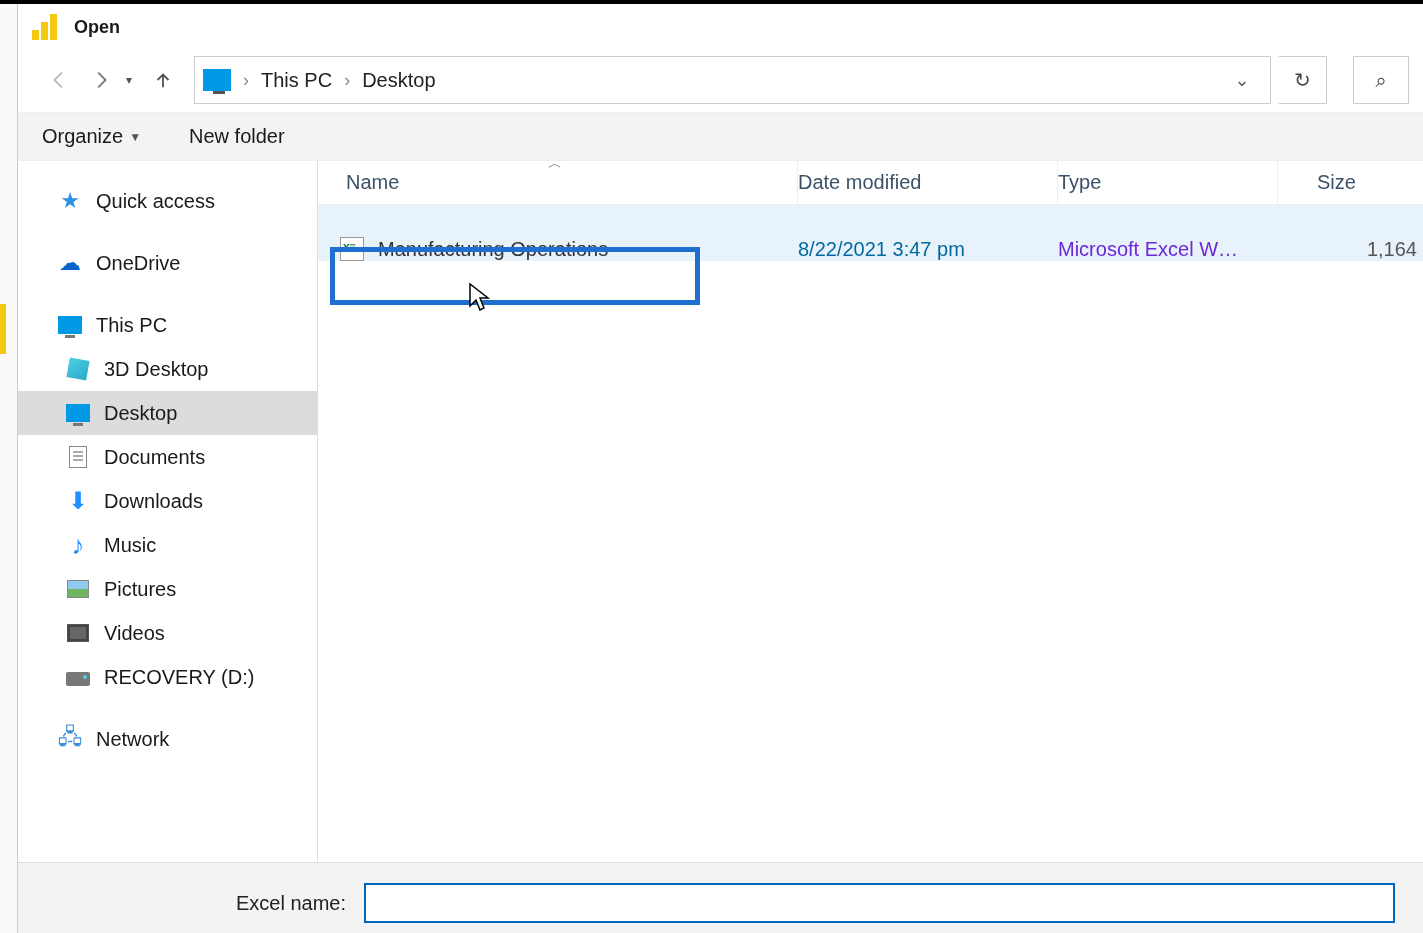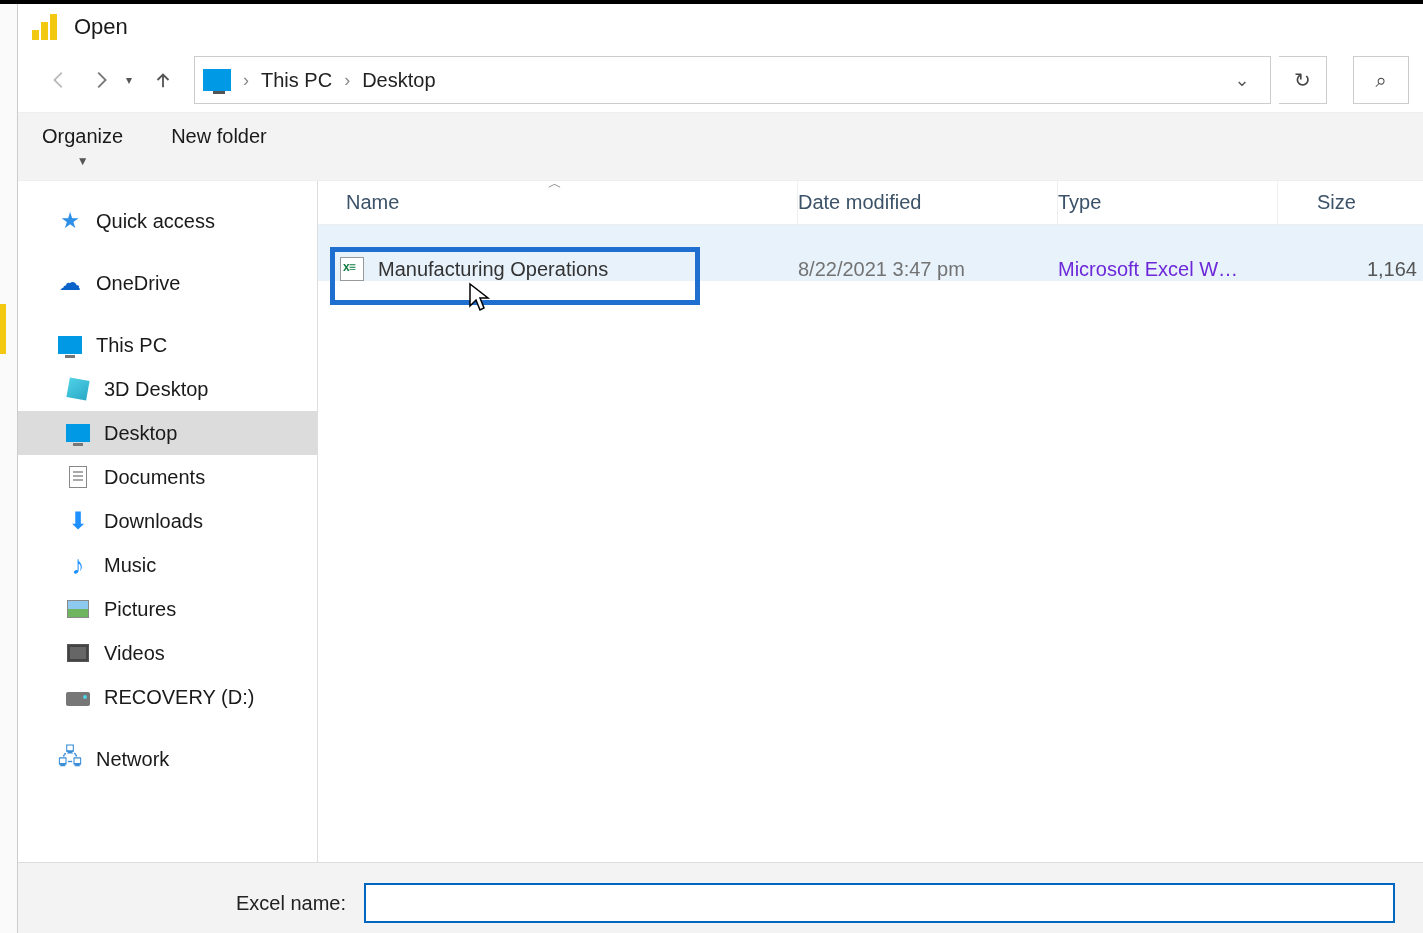--- a/index.html
+++ b/index.html
@@ -56,21 +56,21 @@
     width: 26px; height: 26px;
     position: relative;
   }
   .pbi-icon .bar {
     position: absolute; bottom: 0; background: #f2c811;
     width: 7px;
   }
   .pbi-icon .b1 { left: 0; height: 10px; }
   .pbi-icon .b2 { left: 9px; height: 18px; }
   .pbi-icon .b3 { left: 18px; height: 26px; }
-  .title-text { font-size: 22px; }
+  .title-text { font-size: 18px; font-weight: bold; }
   
   .nav-row {
     display: flex;
     align-items: center;
     padding: 4px 14px 8px 24px;
     gap: 8px;
   }
   .nav-btn {
     width: 34px; height: 34px;
     display: flex; align-items: center; justify-content: center;
@@ -120,21 +120,21 @@
     width:56px;height:48px;border:1px solid #ccc;display:flex;align-items:center;justify-content:center;margin-left:18px;font-size:20px;color:#444;
   }
   
   .toolbar {
     background:#f3f3f3;
     padding: 12px 24px;
     display:flex; gap:48px;
     border-top:1px solid #eee;
     border-bottom:1px solid #eee;
   }
-  .toolbar .org { font-size:20px; color:#1a1a1a; display:flex;align-items:center;gap:6px;flex-direction:column; }
+  .toolbar .org { font-size:20px; color:#1a1a1a; display:flex;align-items:center;gap:6px; }
   .toolbar .org .caret { font-size:12px; color:#555; }
   .toolbar .newf { font-size:20px; color:#1a1a1a; }
   
   .main {
     flex:1;
     display:flex;
     overflow:hidden;
     border-bottom:1px solid #ddd;
   }
   .sidebar {
@@ -193,21 +193,21 @@
   .cols > div:last-child{border-right:none;margin-left:39px;}
   .row {
     display:flex;
     height:56px;
     align-items:flex-end;
     background:#e8f2fb;
     font-size:20px;
     color:#333;
   }
   .row .cname{ width:480px; padding-left:22px; position:relative; display:flex;align-items:center;gap:14px;}
-  .row .cdate{ width:260px; color:#737373;}
+  .row .cdate{ width:260px; color:#0369a1;}
   .row .ctype{ width:220px; color:#6d28d9; white-space:nowrap; overflow:hidden; text-overflow:ellipsis;}
   .row .csize{ flex:1; text-align:right; padding-right:6px; color:#555;}
   .excel-icon{
     width:24px;height:24px;background:#fff;border:1px solid #999;position:relative;
   }
   .excel-icon::before{
     content:"x≡";
     position:absolute;top:2px;left:2px;font-size:12px;color:#107c41;font-weight:bold;letter-spacing:-1px;
   }
   .highlight-box{

